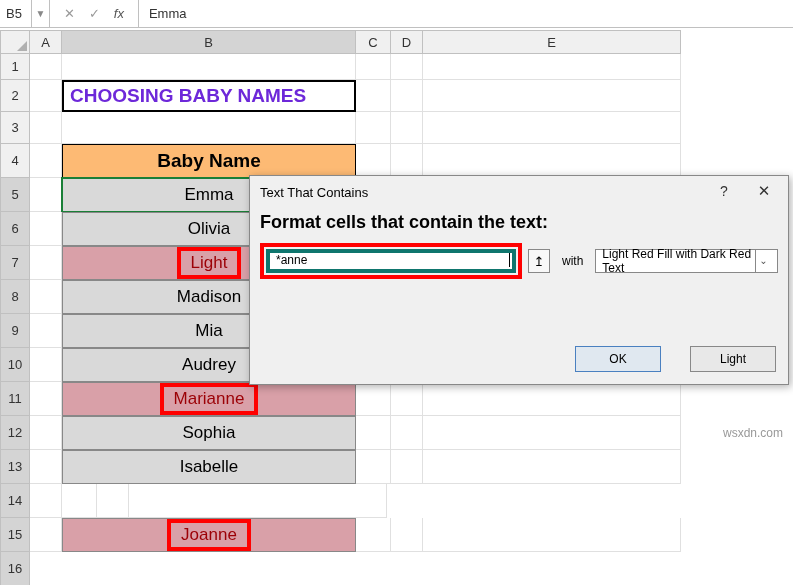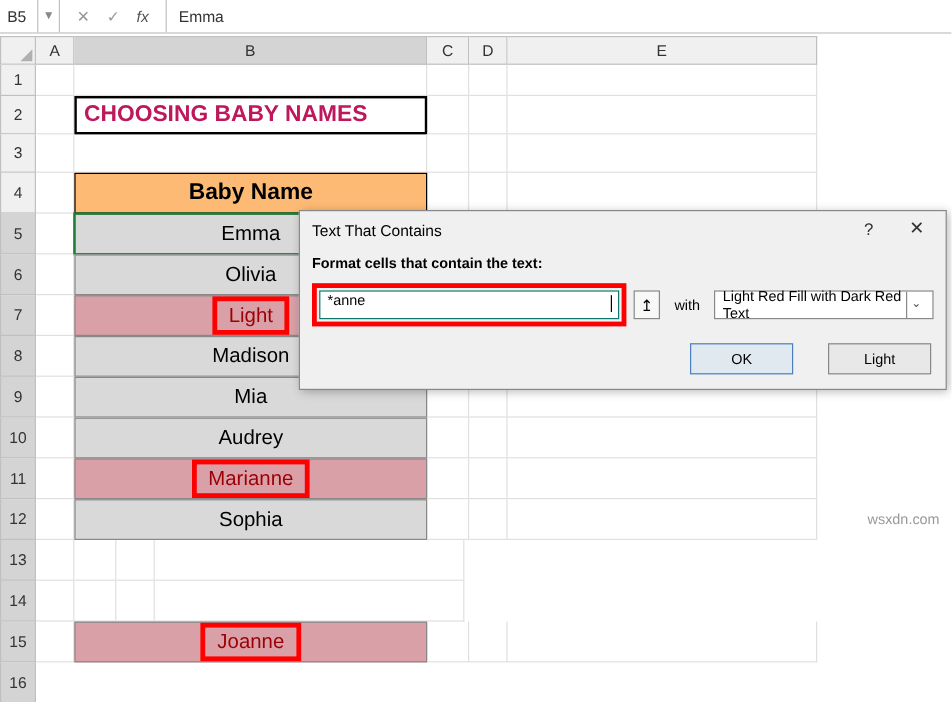--- a/index.html
+++ b/index.html
@@ -40,37 +40,37 @@
     .row { display: flex; }
     .cell { border-bottom: 1px solid #e0e0e0; border-right: 1px solid #e0e0e0; height: 34px; }
     .row.r1 .cell { height: 26px; }
     .row.r2 .cell, .row.r3 .cell { height: 32px; }
     .cA { width: 32px; }
     .cB { width: 294px; display: flex; align-items: center; justify-content: center; }
     .cC { width: 35px; }
     .cD { width: 32px; }
     .cE { width: 258px; }
     
-    .title-cell { font-size: 19px; font-weight: bold; color: #be185d; border: 2px solid #000; justify-content: flex-start; padding-left: 6px; }
+    .title-cell { font-size: 19px; font-weight: bold; color: #6d28d9; border: 2px solid #000; justify-content: flex-start; padding-left: 6px; }
     .header-cell { background: #fdba74; font-size: 19px; font-weight: bold; color: #000; border: 1px solid #000; }
     .data-cell { background: #d9d9d9; font-size: 17px; color: #000; border: 1px solid #888; }
     .data-cell.hl { background: #d9a0a8; color: #9c0006; }
     .selected-cell { outline: 2px solid #1a7f37; outline-offset: -1px; }
     
     .red-box { border: 4px solid #ff0000; padding: 2px 10px; }
     
     
-    .dialog { position: absolute; top: 175px; left: 249px; width: 540px; height: 150px; background: #f0f0f0; border: 1px solid #888; box-shadow: 2px 2px 8px rgba(0,0,0,0.3); }
+    .dialog { position: absolute; top: 175px; left: 249px; width: 540px; height: 210px; background: #f0f0f0; border: 1px solid #888; box-shadow: 2px 2px 8px rgba(0,0,0,0.3); }
     .dlg-titlebar { height: 32px; display: flex; align-items: center; padding-left: 10px; font-size: 13px; color: #000; position: relative; }
     .dlg-help { position: absolute; right: 46px; top: 0; width: 36px; height: 30px; font-size: 14px; text-align: center; line-height: 30px; color: #333; }
     .dlg-close { position: absolute; right: 4px; top: 0; width: 40px; height: 30px; font-size: 15px; text-align: center; line-height: 30px; color: #333; }
-    .dlg-label { padding: 4px 0 10px 10px; font-size: 12px; font-weight: bold; color: #000; }
+    .dlg-label { padding: 4px 0 10px 10px; font-size: 18px; font-weight: bold; color: #000; }
     .dlg-row { display: flex; align-items: center; padding: 0 10px; gap: 6px; }
     .dlg-input-wrap { position: relative; border: 4px solid #ff0000; padding: 2px; }
-    .dlg-input { width: 250px; height: 24px; background: #fff; border: 1px solid #0f766e; padding: 0 6px; font-size: 12px; }
+    .dlg-input { width: 250px; height: 24px; background: #fff; border: 4px solid #0f766e; padding: 0 6px; font-size: 12px; }
     .dlg-input-cursor { position: absolute; right: 8px; top: 6px; width: 1px; height: 14px; background: #000; }
     .dlg-picker { width: 22px; height: 24px; border: 1px solid #888; background: #f8f8f8; display: flex; align-items: center; justify-content: center; font-size: 13px; }
     .dlg-with { margin: 0 6px; font-size: 12px; }
     .dlg-select { flex: 1; height: 24px; border: 1px solid #888; background: #fff; padding: 0 6px; font-size: 12px; display: flex; align-items: center; justify-content: space-between; }
     .dlg-select-arrow { width: 18px; height: 22px; border-left: 1px solid #888; text-align: center; line-height: 22px; font-size: 10px; color: #555; }
     .dlg-buttons { position: absolute; bottom: 12px; right: 12px; display: flex; gap: 10px; }
     .dlg-btn { width: 86px; height: 26px; border: 1px solid #888; background: #e8e8e8; font-size: 12px; display: flex; align-items: center; justify-content: center; margin-left: 19px; }
     .dlg-btn.ok { background: #e0e8f0; border: 1px solid #4a80c0; }
     
     .watermark { position: absolute; bottom: 145px; right: 10px; font-size: 12px; color: #999; }
@@ -202,20 +202,21 @@
     </div>
   <div class="row">
       <div class="cell cA"></div>
       <div class="cell cB data-cell">Sophia</div>
       <div class="cell cC"></div>
       <div class="cell cD"></div>
       <div class="cell cE"></div>
     </div>
   <div class="row">
       <div class="cell cA"></div>
+      <div class="cell cB data-cell">Isabelle</div>
       <div class="cell cC"></div>
       <div class="cell cD"></div>
       <div class="cell cE"></div>
     </div>
   <div class="row">
       <div class="cell cA"></div>
       <div class="cell cC"></div>
       <div class="cell cD"></div>
       <div class="cell cE"></div>
     </div>

